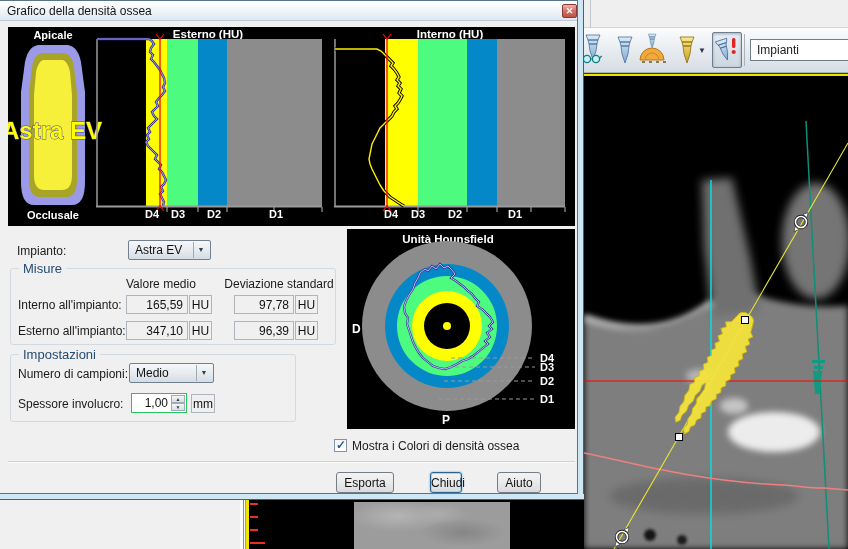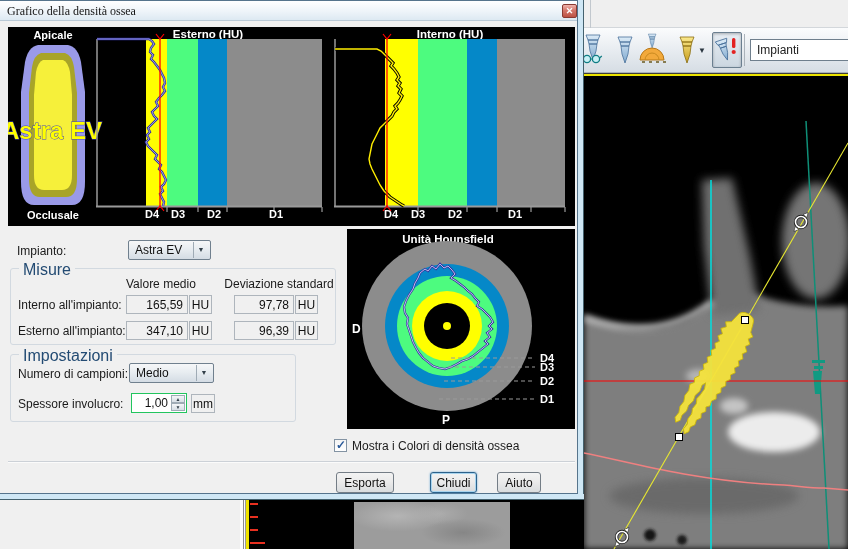--- a/index.html
+++ b/index.html
@@ -37,33 +37,33 @@
                        radial-gradient(60px 20px at 70% 65%, #868686, rgba(0,0,0,0) 70%),
                        radial-gradient(40px 16px at 55% 25%, #ababab, rgba(0,0,0,0) 70%), #9c9c9c; }
 
   
   .dialog { left:0; top:0; width:578px; height:494px; background:#f0f0f0;
             border:1px solid #56748c; border-left:none; z-index:20; }
   .dlg-glow-r { left:578px; top:0; width:6px; height:500px; background:#cfe7f5; border-right:1px solid #44616e; z-index:19; }
   .dlg-glow-b { left:0; top:494px; width:584px; height:6px; background:#cfe7f5; border-bottom:1px solid #44616e; z-index:19; }
   .titlebar { left:0; top:0; width:577px; height:20px;
               background:linear-gradient(#ffffff,#eef4f9 55%,#dde9f2); border-bottom:1px solid #b9c9d6; }
-  .title-text { left:7px; top:3px; font-size:12px; color:#151515;font-family:Liberation Serif, serif; }
+  .title-text { left:7px; top:3px; font-size:12px; color:#151515; }
   .close-btn { left:562px; top:3px; width:15px; height:14px; border:1px solid #8a3a32; border-radius:2px;
                background:linear-gradient(#f0b4ac,#d4766a 45%,#bc5244); color:#fff; font-size:9px; font-weight:bold;
                line-height:11px; text-align:center; padding:0; }
   .panel-black { background:#000; }
   .dlg-label { font-size:12px; color:#1a1a1a; white-space:nowrap;text-align:center; }
   .combo { border:1px solid #70808e; border-radius:2px;
            background:linear-gradient(#f6f7f8,#e8edf1 45%,#d4dce4); font-size:12px; color:#111; }
   .combo .cval { position:absolute; left:6px; top:2px; }
   .combo .carr { position:absolute; right:2px; top:1px; width:15px; height:16px; border-left:1px solid #9fabb5;
                  font-size:7px; color:#33404a; text-align:center; line-height:16px; }
   .groupbox { border:1px solid #d2d9e0; border-radius:3px; }
-  .gb-legend { position:absolute; top:-8px; left:8px; background:#f0f0f0; padding:0 4px; font-size:16px; color:#234b73; }
+  .gb-legend { position:absolute; top:-8px; left:8px; background:#f0f0f0; padding:0 4px; font-size:13px; color:#234b73; }
   .field { border:1px solid #aeb5bc; background:#f0f0f0; height:19px; font-size:12px; color:#111;
            text-align:right; padding:2px 4px 0 0; }
   .unit  { border:1px solid #aeb5bc; background:#f0f0f0; height:19px; font-size:12px; color:#111;
            text-align:center; padding-top:2px; }
   .spin-wrap { border:1px solid #22c55e; background:#fff; height:20px; }
   .spin-val { position:absolute; left:0; top:2px; width:36px; text-align:right; font-size:12px; color:#111; }
   .spin-btns { position:absolute; right:1px; top:1px; width:14px; height:16px; }
   .spin-b { position:absolute; left:0; width:14px; height:8px; font-size:5px; line-height:7px; text-align:center;
             color:#33404a; border:1px solid #9fabb5; background:linear-gradient(#f4f6f8,#d8dfe6); padding:0; }
   .checkbox { width:13px; height:13px; border:1px solid #8393a3; background:linear-gradient(#f4f4f4,#ffffff);
@@ -367,17 +367,17 @@
     </div>
 
     <div class="abs checkbox" style="left:334px; top:438px">
       <span class="mark">✓</span>
     </div>
     <span class="abs dlg-label" style="left:352px; top:438px">Mostra i Colori di densità ossea</span>
 
     <div class="abs sep-line" style="left:8px; top:460px; width:567px"></div>
 
     <button class="w-btn" style="left:336px; width:58px">Esporta</button>
-    <button class="w-btn default" style="left:430px; width:47px">Chiudi</button>
+    <button class="w-btn default" style="left:430px; width:32px">Chiudi</button>
     <button class="w-btn" style="left:497px; width:44px">Aiuto</button>
   </div>
 
 </div>
 
 </body></html>

